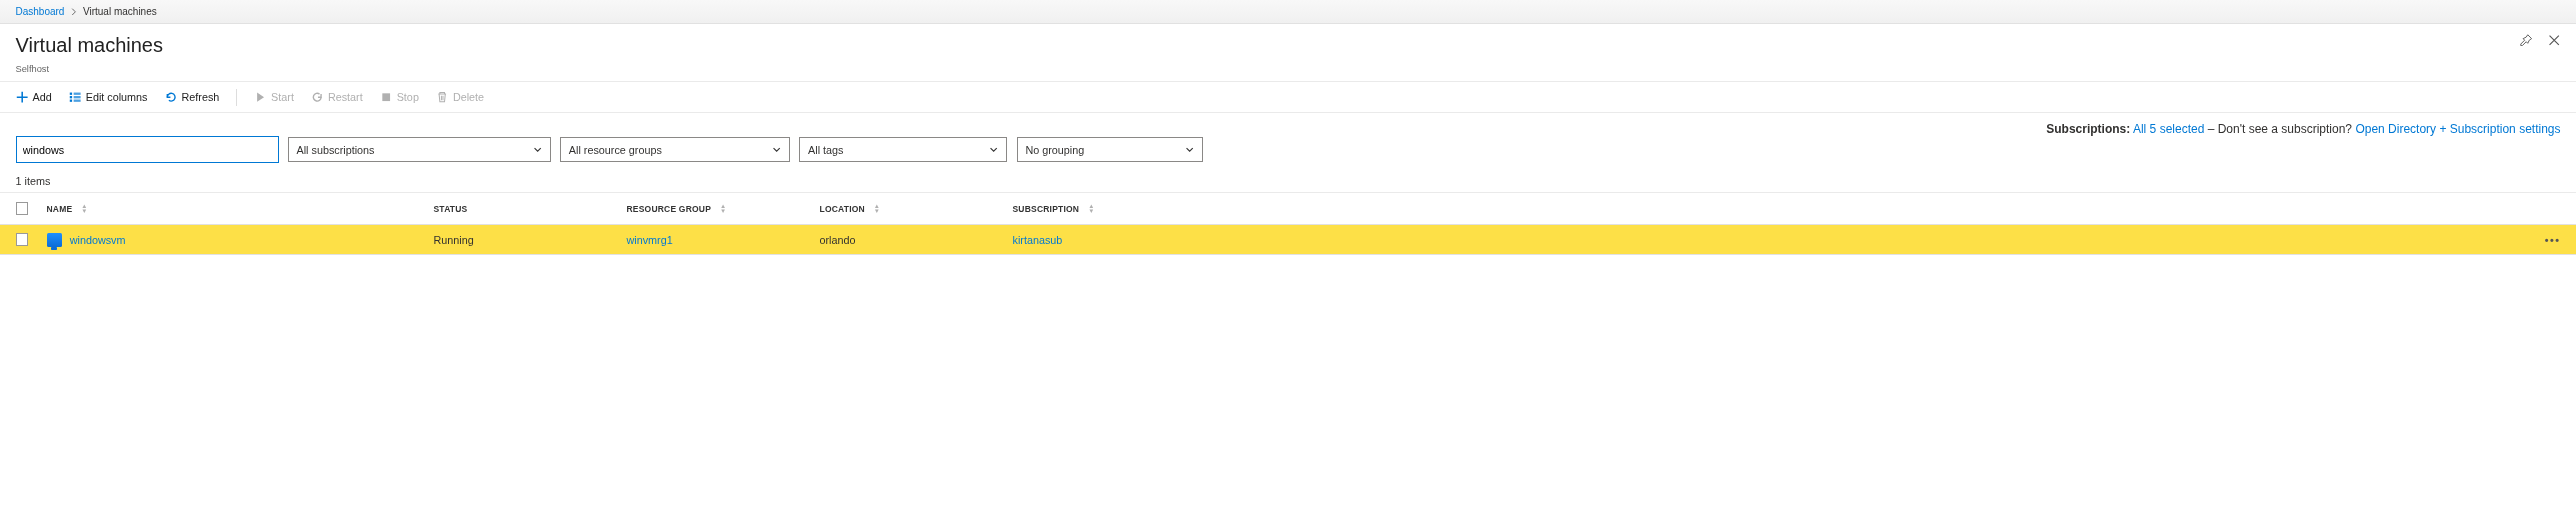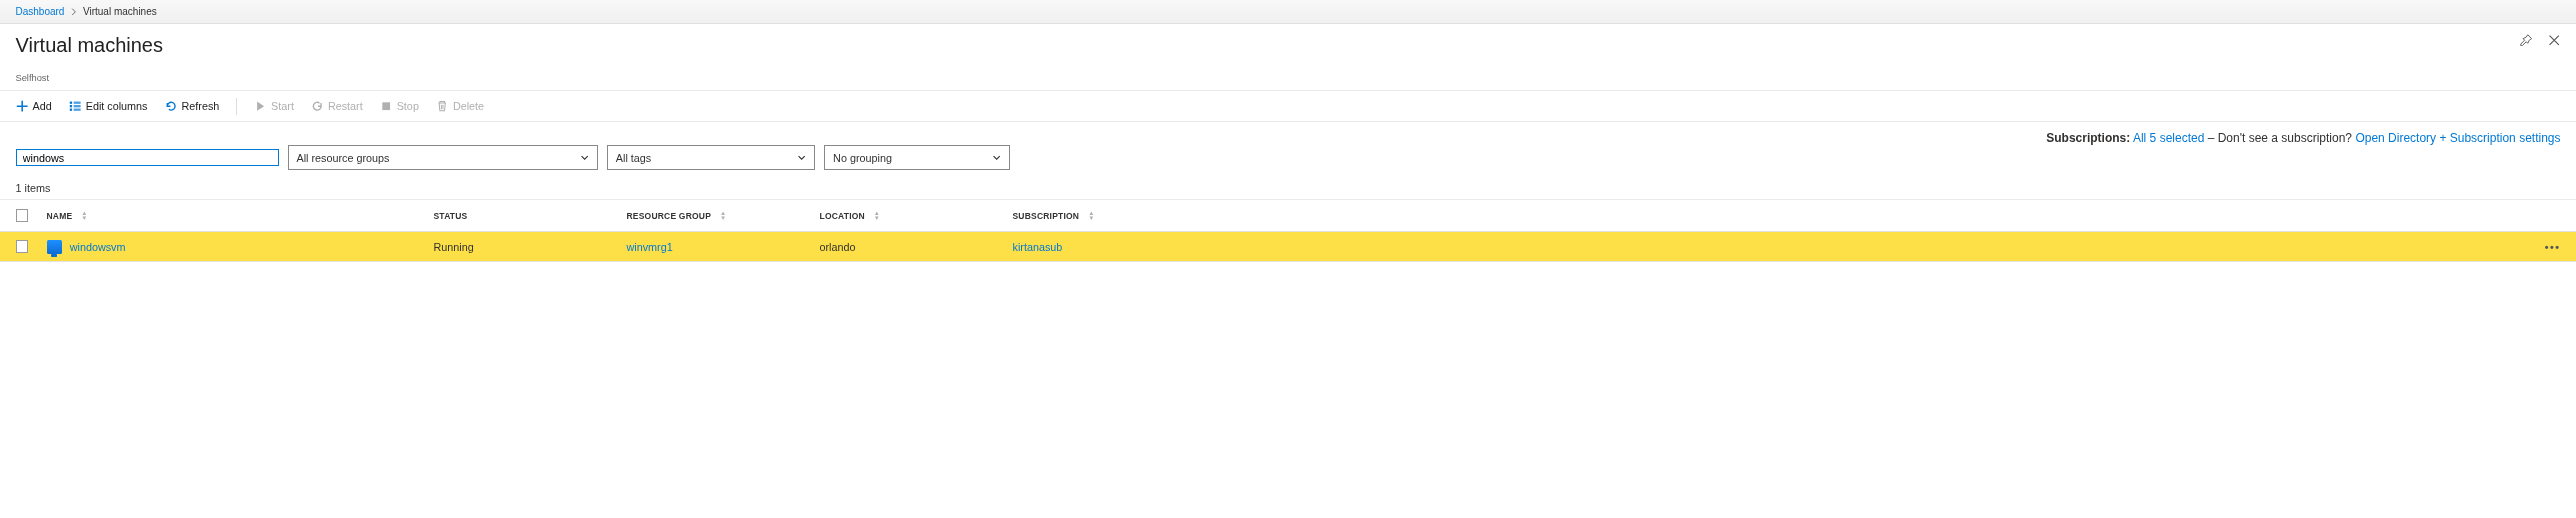--- a/index.html
+++ b/index.html
@@ -17,21 +17,21 @@
   }
   .breadcrumb .sep { color: #666; }
 
   .title-bar {
     display: flex;
     align-items: flex-start;
     padding: 9.3px 15.5px 7.7px 15.5px;
   }
   .title-bar .titles { flex: 1; }
   .page-title { font-size: 20px; font-weight: 400; color: #222; }
-  .page-subtitle { font-size: 9.3px; color: #666; margin-top: 16px; }
+  .page-subtitle { font-size: 9.3px; color: #666; margin-top: 7px; }
   .title-icons { display: flex; gap: 15.5px; align-items: center; color: #555; }
   .title-icons svg { width: 12.4px; height: 12.4px; cursor: pointer; }
 
   .toolbar {
     display: flex;
     align-items: center;
     gap: 17px;
     padding: 6.2px 15.5px;
     border-top: 0.8px solid #eaeaea;
     border-bottom: 0.8px solid #eaeaea;
@@ -53,39 +53,39 @@
   .subs-line { font-size: 12px; margin-bottom: 0; text-align: right; }
   .subs-line strong { font-weight: 600; }
 
   .filters {
     display: flex;
     gap: 9.3px;
     align-items: center;
   }
   .filters input[type=text] {
     width: 263px;
-    height: 17px;
+    height: 27px;
     padding: 3.1px 6.2px;
     border: 0.8px solid #0078d4;
     outline: none;
     font-size: 10.8px;
   }
   .select {
     height: 25px;
     border: 0.8px solid #8a8886;
     display: flex;
     align-items: center;
     justify-content: space-between;
     padding: 0 7.7px;
     background: #fff;
     cursor: pointer;
     font-size: 10.8px;
   }
   .select.w1 { width: 263px; }
-  .select.w2 { width: 310px; }
+  .select.w2 { width: 230px; }
   .select.w3 { width: 208px; }
   .select.w4 { width: 186px; }
   .select svg { width: 9.3px; height: 9.3px; color: #333; }
 
   .item-count { padding: 9.3px 15.5px 4.6px 15.5px; font-size: 10.8px; }
 
   .grid { border-top: 0.8px solid #eaeaea; }
   .row {
     display: grid;
     grid-template-columns: 31px 387px 193px 193px 193px 170px 1fr 31px;
@@ -214,20 +214,26 @@
 
 <div class="filters-wrap">
   <div class="subs-line">
     <strong>Subscriptions:</strong>
     <a href="#">All 5 selected</a>
     <span> – Don't see a subscription? </span>
     <a href="#">Open Directory + Subscription settings</a>
   </div>
   <div class="filters">
     <input type="text" value="windows" style="">
+    <div class="select w1">
+      <span>All subscriptions</span>
+      <svg viewBox="0 0 12 12">
+          <path d="M2 4 L6 8 L10 4" fill="none" stroke="currentColor" stroke-width="1.5"></path>
+        </svg>
+    </div>
     <div class="select w2">
       <span>All resource groups</span>
       <svg viewBox="0 0 12 12">
           <path d="M2 4 L6 8 L10 4" fill="none" stroke="currentColor" stroke-width="1.5"></path>
         </svg>
     </div>
     <div class="select w3">
       <span>All tags</span>
       <svg viewBox="0 0 12 12">
           <path d="M2 4 L6 8 L10 4" fill="none" stroke="currentColor" stroke-width="1.5"></path>

